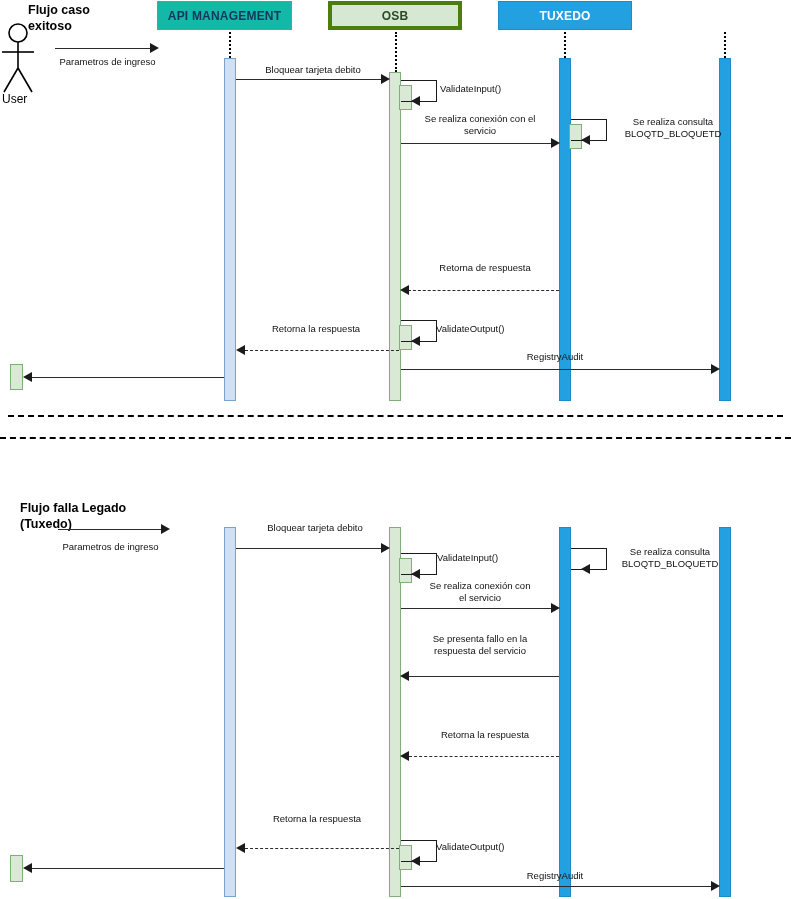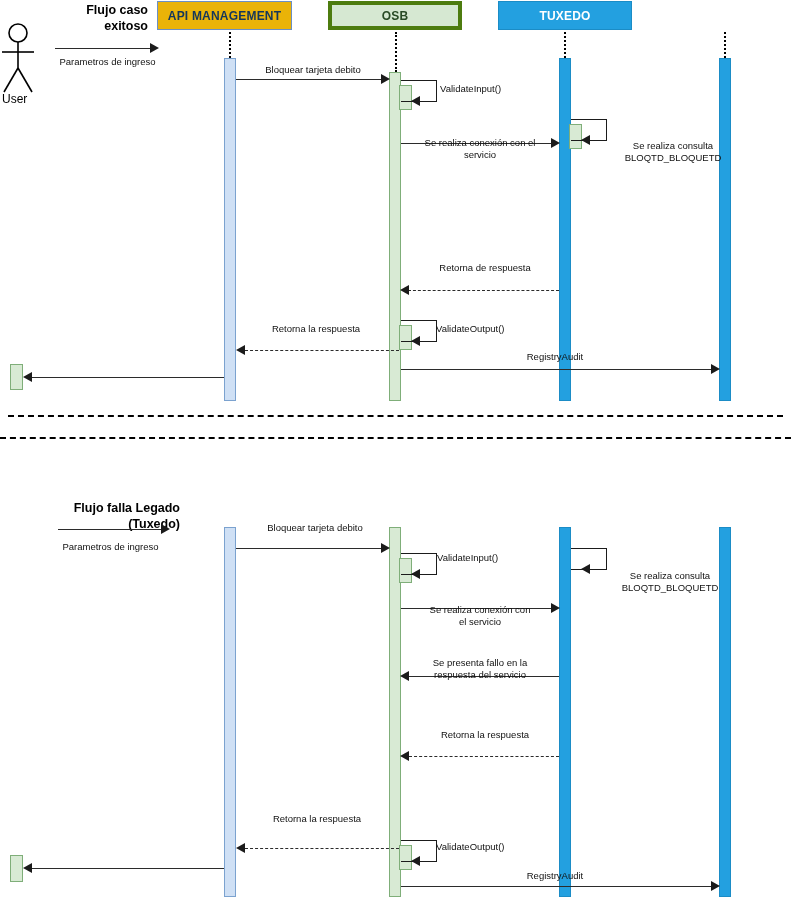--- a/index.html
+++ b/index.html
@@ -2,21 +2,21 @@
 <html><head>
 <meta charset="utf-8">
 <style>
   html,body{margin:0;padding:0;background:#ffffff;}
   body{font-family:"Liberation Sans", sans-serif;color:#000000;}
   #canvas{position:relative;width:791px;height:899px;overflow:hidden;background:#fff;}
 
   
   .actor-box{position:absolute;box-sizing:border-box;display:flex;align-items:center;
              justify-content:center;font-size:12px;font-weight:bold;letter-spacing:.2px;}
-  .actor-blue-light{background:#eab308;border:1px solid #6b8fc4;color:#14365c;}
+  .actor-blue-light{background:#14b8a6;border:1px solid #6b8fc4;color:#14365c;}
   .actor-green{background:#d6e8d2;border:4px solid #4d7c0f;color:#294b26;}
   .actor-blue{background:#23a0e0;border:1px solid #1b8cc6;color:#ffffff;}
 
   
   .lifeline{position:absolute;width:0;border-left:2px dotted #000;}
 
   
   .act{position:absolute;box-sizing:border-box;}
   .act-lblue{background:#cfe0f5;border:1px solid #7ba2cf;}
   .act-green{background:#d8ead4;border:1px solid #7fae79;}
@@ -27,22 +27,22 @@
   .msg-dash{position:absolute;height:0;border-top:1.3px dashed #2b2b2b;}
   .arrowR,.arrowL{position:absolute;width:0;height:0;}
   .arrowR{border-top:5px solid transparent;border-bottom:5px solid transparent;border-left:9px solid #1b1b1b;}
   .arrowL{border-top:5px solid transparent;border-bottom:5px solid transparent;border-right:9px solid #1b1b1b;}
 
   
   .selfloop{position:absolute;box-sizing:border-box;border:1.3px solid #1b1b1b;border-left:none;}
 
   
   .lbl{position:absolute;font-size:9.5px;line-height:12px;text-align:center;color:#111;white-space:nowrap;}
-  .lbl-wrap{white-space:normal;margin-top:24px;}
-  .flowtitle{position:absolute;font-size:12.5px;font-weight:bold;line-height:16px;text-align:right;color:#000;}
+  .lbl-wrap{white-space:normal;}
+  .flowtitle{position:absolute;font-size:12.5px;font-weight:bold;line-height:16px;text-align:left;color:#000;}
   .userlbl{position:absolute;font-size:12px;color:#000;}
 
   
   .divider{position:absolute;height:0;border-top:2px dashed #000;}
 
   
   .stick{position:absolute;}
 </style>
 </head>
 <body>

